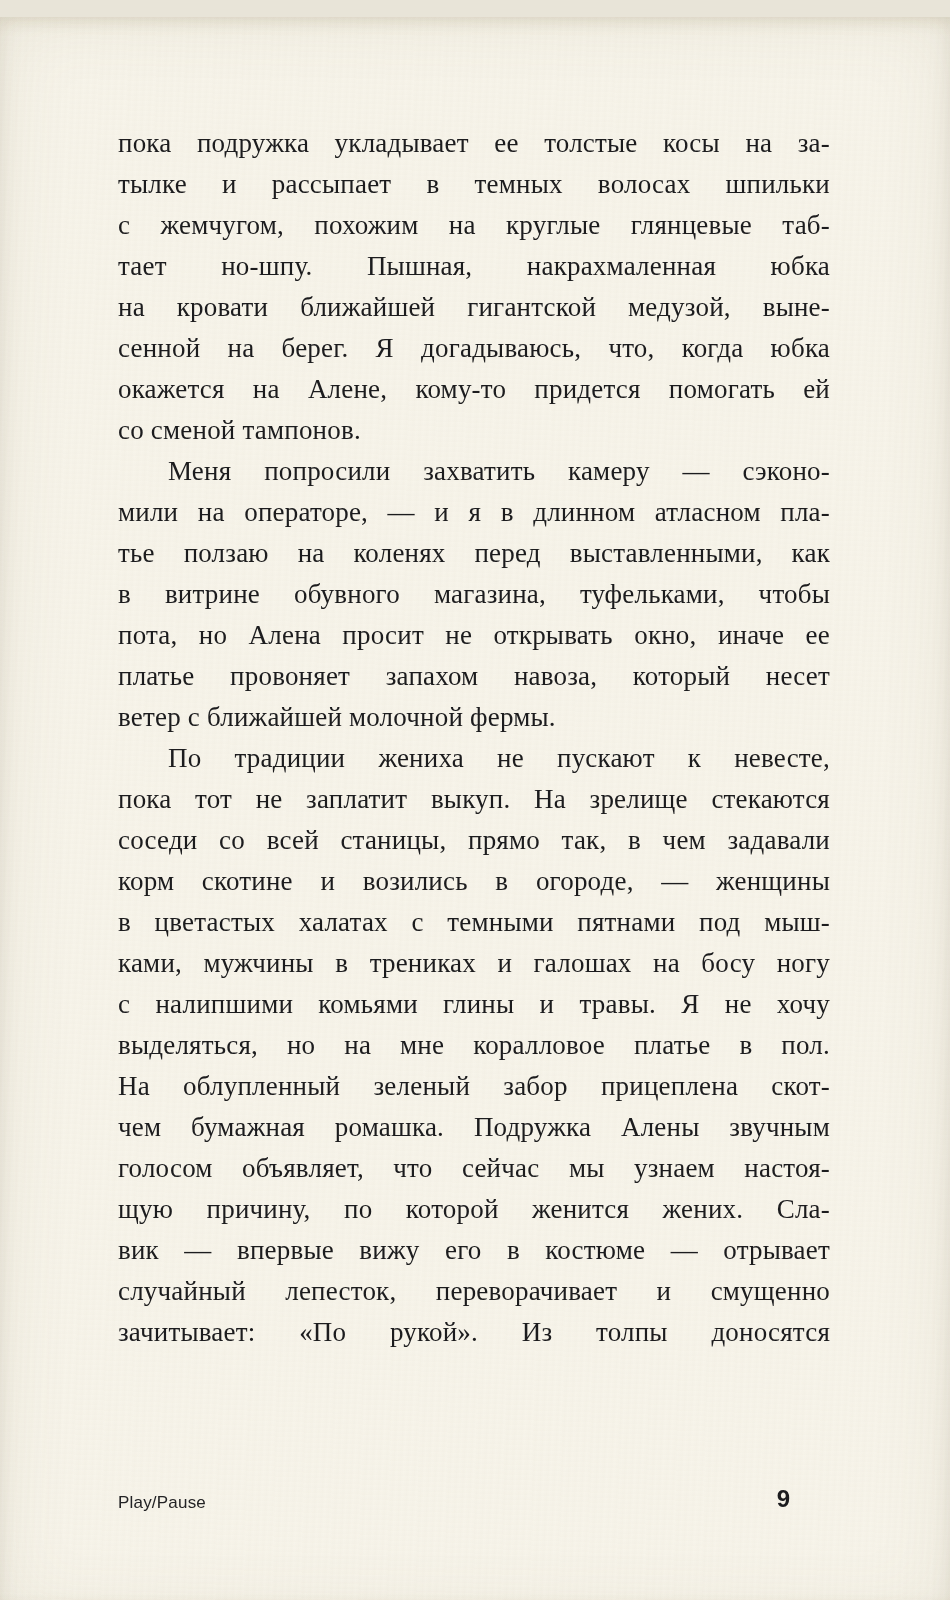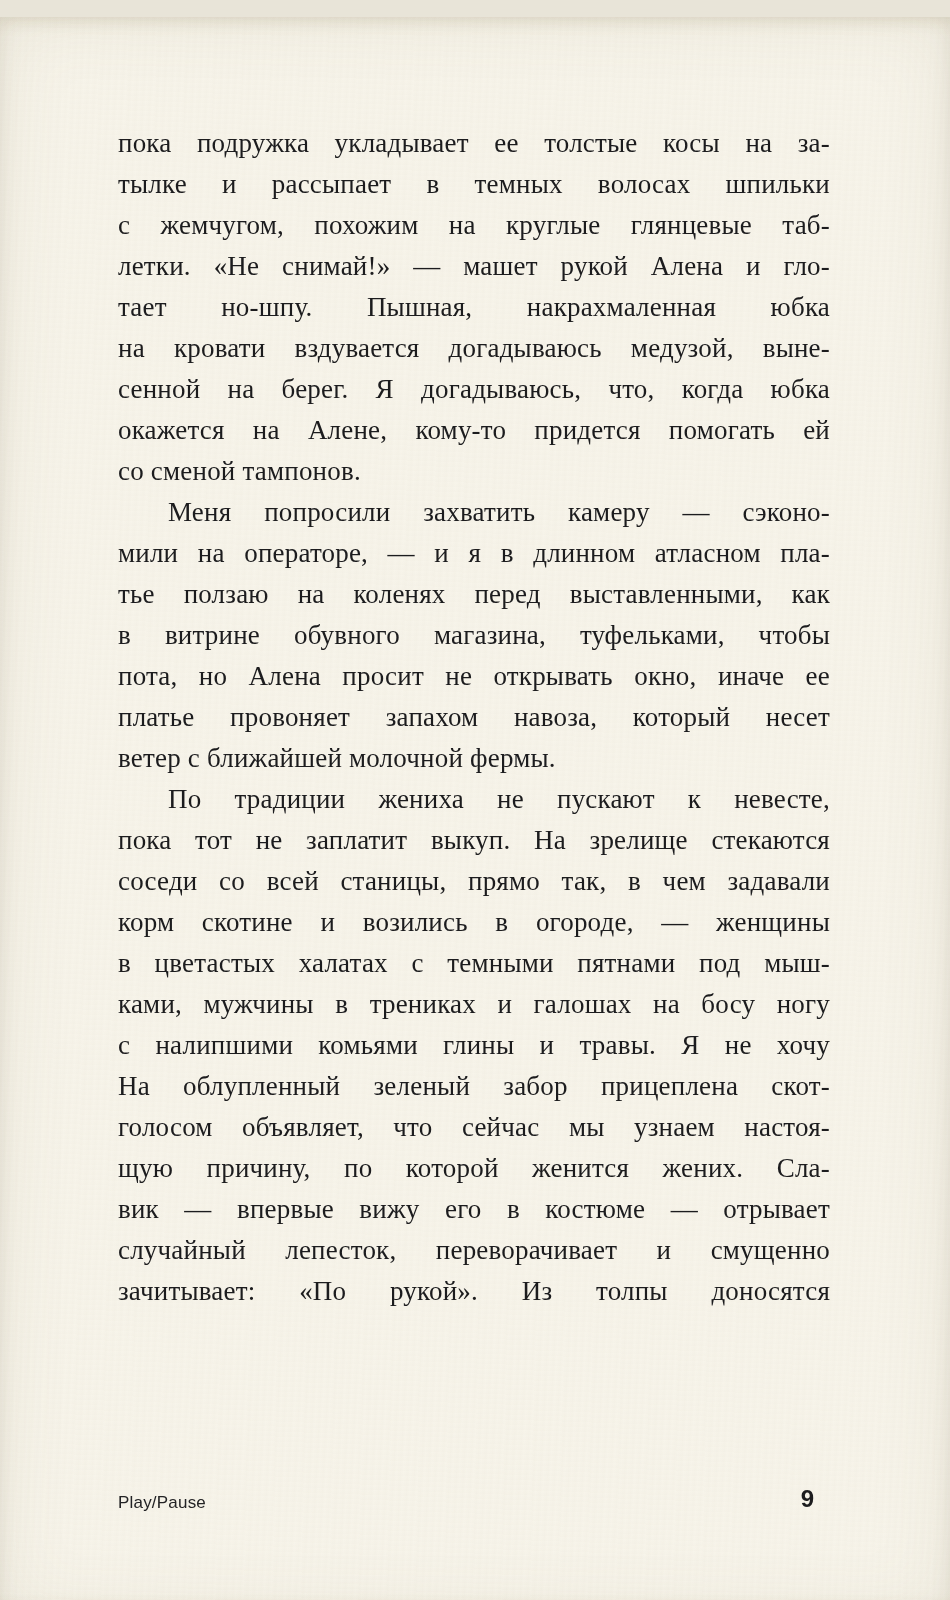--- a/index.html
+++ b/index.html
@@ -48,21 +48,21 @@
     text-align-last: left;
     font-family: Liberation Serif, serif;
     -moz-text-align-last: left;
   }
   .line.indent {
     padding-left: 50px;
   }
   .footer {
     position: absolute;
     left: 118px;
-    right: 104px;
+    right: 128px;
     top: 1468px;
     height: 40px;
   }
   .footer-left {
     position: absolute;
     left: 0;
     top: 8px;
     font-family: "Liberation Sans", "DejaVu Sans", sans-serif;
     font-size: 17px;
     font-weight: 500;
@@ -83,41 +83,42 @@
 <body>
 
 <div class="page">
   <div class="paper-grain"></div>
 
   <div class="text-block">
 
   <div class="line">пока подружка укладывает ее толстые косы на за-</div>
       <div class="line">тылке и рассыпает в темных волосах шпильки</div>
       <div class="line">с жемчугом, похожим на круглые глянцевые таб-</div>
-      <div class="line">летки. «Не снимай!» — машет рукой Алена и гло-</div>
       <div class="line">тает но-шпу. Пышная, накрахмаленная юбка</div>
-      <div class="line">на кровати вздувается догадываюсь медузой, выне-</div>
+      <div class="line">на кровати ближайшей гигантской медузой, выне-</div>
       <div class="line">сенной на берег. Я догадываюсь, что, когда юбка</div>
       <div class="line">окажется на Алене, кому-то придется помогать ей</div>
       <div class="line last">со сменой тампонов.</div>
       <div class="line indent">Меня попросили захватить камеру — сэконо-</div>
       <div class="line">мили на операторе, — и я в длинном атласном пла-</div>
       <div class="line">тье ползаю на коленях перед выставленными, как</div>
       <div class="line">в витрине обувного магазина, туфельками, чтобы</div>
       <div class="line">пота, но Алена просит не открывать окно, иначе ее</div>
       <div class="line">платье провоняет запахом навоза, который несет</div>
       <div class="line last">ветер с ближайшей молочной фермы.</div>
       <div class="line indent">По традиции жениха не пускают к невесте,</div>
       <div class="line">пока тот не заплатит выкуп. На зрелище стекаются</div>
       <div class="line">соседи со всей станицы, прямо так, в чем задавали</div>
       <div class="line">корм скотине и возились в огороде, — женщины</div>
       <div class="line">в цветастых халатах с темными пятнами под мыш-</div>
       <div class="line">ками, мужчины в трениках и галошах на босу ногу</div>
       <div class="line">с налипшими комьями глины и травы. Я не хочу</div>
+      <div class="line">выделяться, но на мне коралловое платье в пол.</div>
       <div class="line">На облупленный зеленый забор прицеплена скот-</div>
+      <div class="line">чем бумажная ромашка. Подружка Алены звучным</div>
       <div class="line">голосом объявляет, что сейчас мы узнаем настоя-</div>
       <div class="line">щую причину, по которой женится жених. Сла-</div>
       <div class="line">вик — впервые вижу его в костюме — отрывает</div>
       <div class="line">случайный лепесток, переворачивает и смущенно</div>
       <div class="line">зачитывает: «По рукой». Из толпы доносятся</div>
     </div>
 
   <div class="footer">
     <div class="footer-left">Play/Pause</div>
     <div class="footer-page">9</div>

